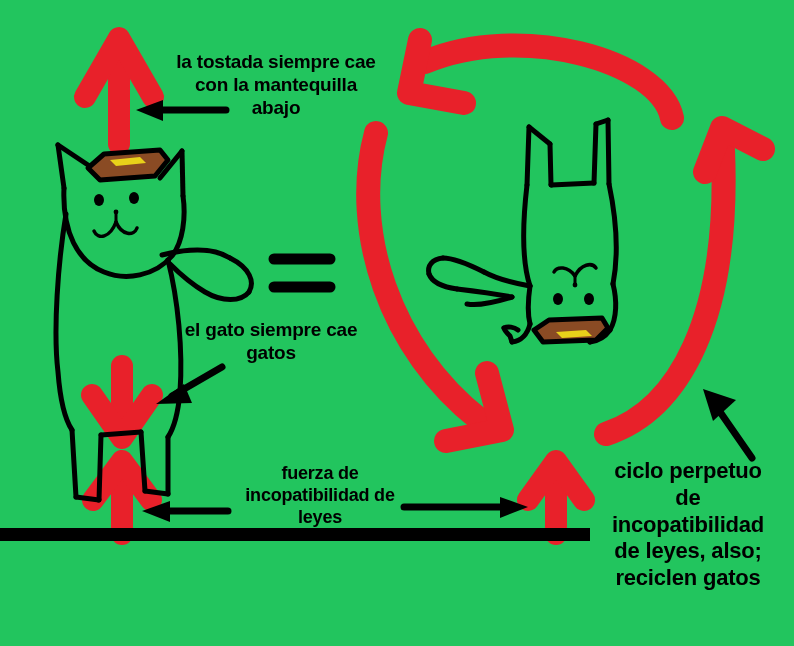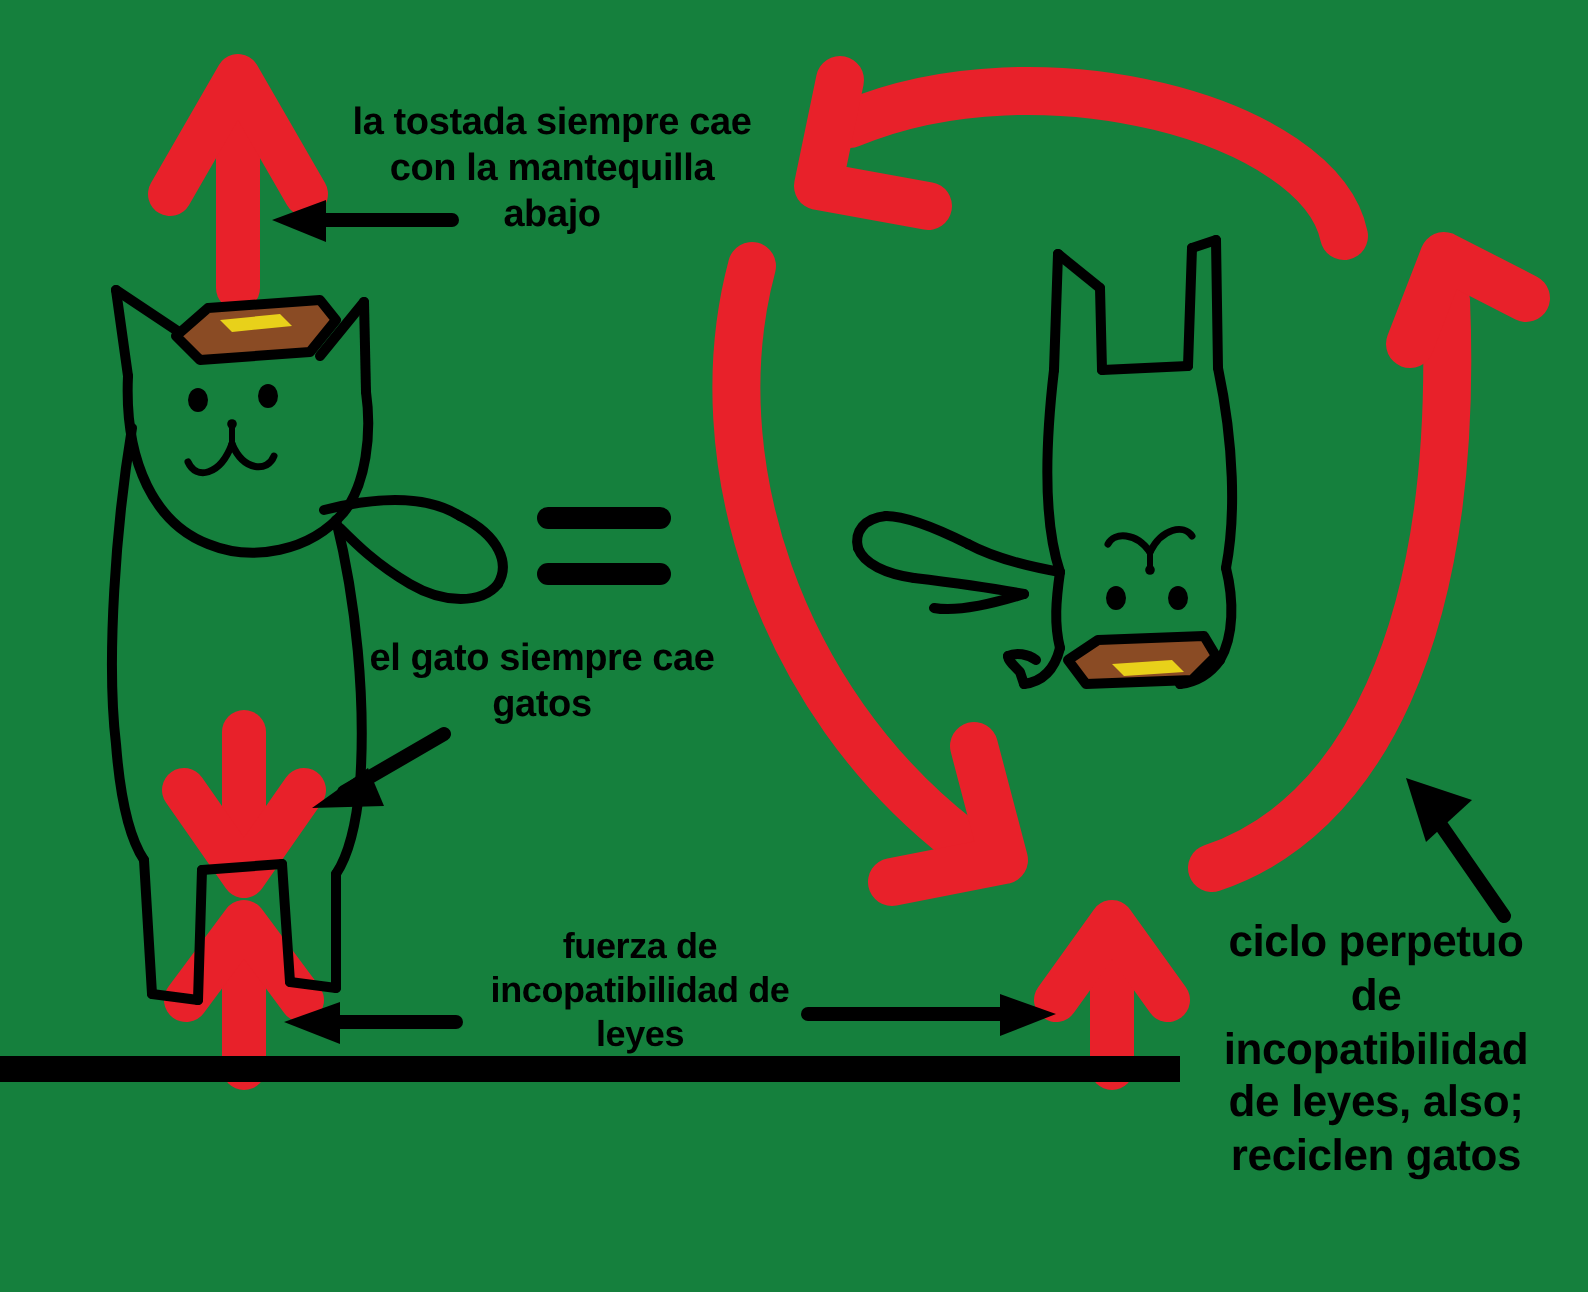--- a/index.html
+++ b/index.html
@@ -8,21 +8,21 @@
     padding: 0;
     background: #ffffff;
   }
   body {
     font-family: "Liberation Sans", sans-serif;
   }
   #canvas {
     position: relative;
     width: 794px;
     height: 646px;
-    background: #15803d;
+    background: #22c55e;
     overflow: hidden;
   }
   #canvas svg.layer {
     position: absolute;
     left: 0;
     top: 0;
     width: 794px;
     height: 646px;
     pointer-events: none;
   }

